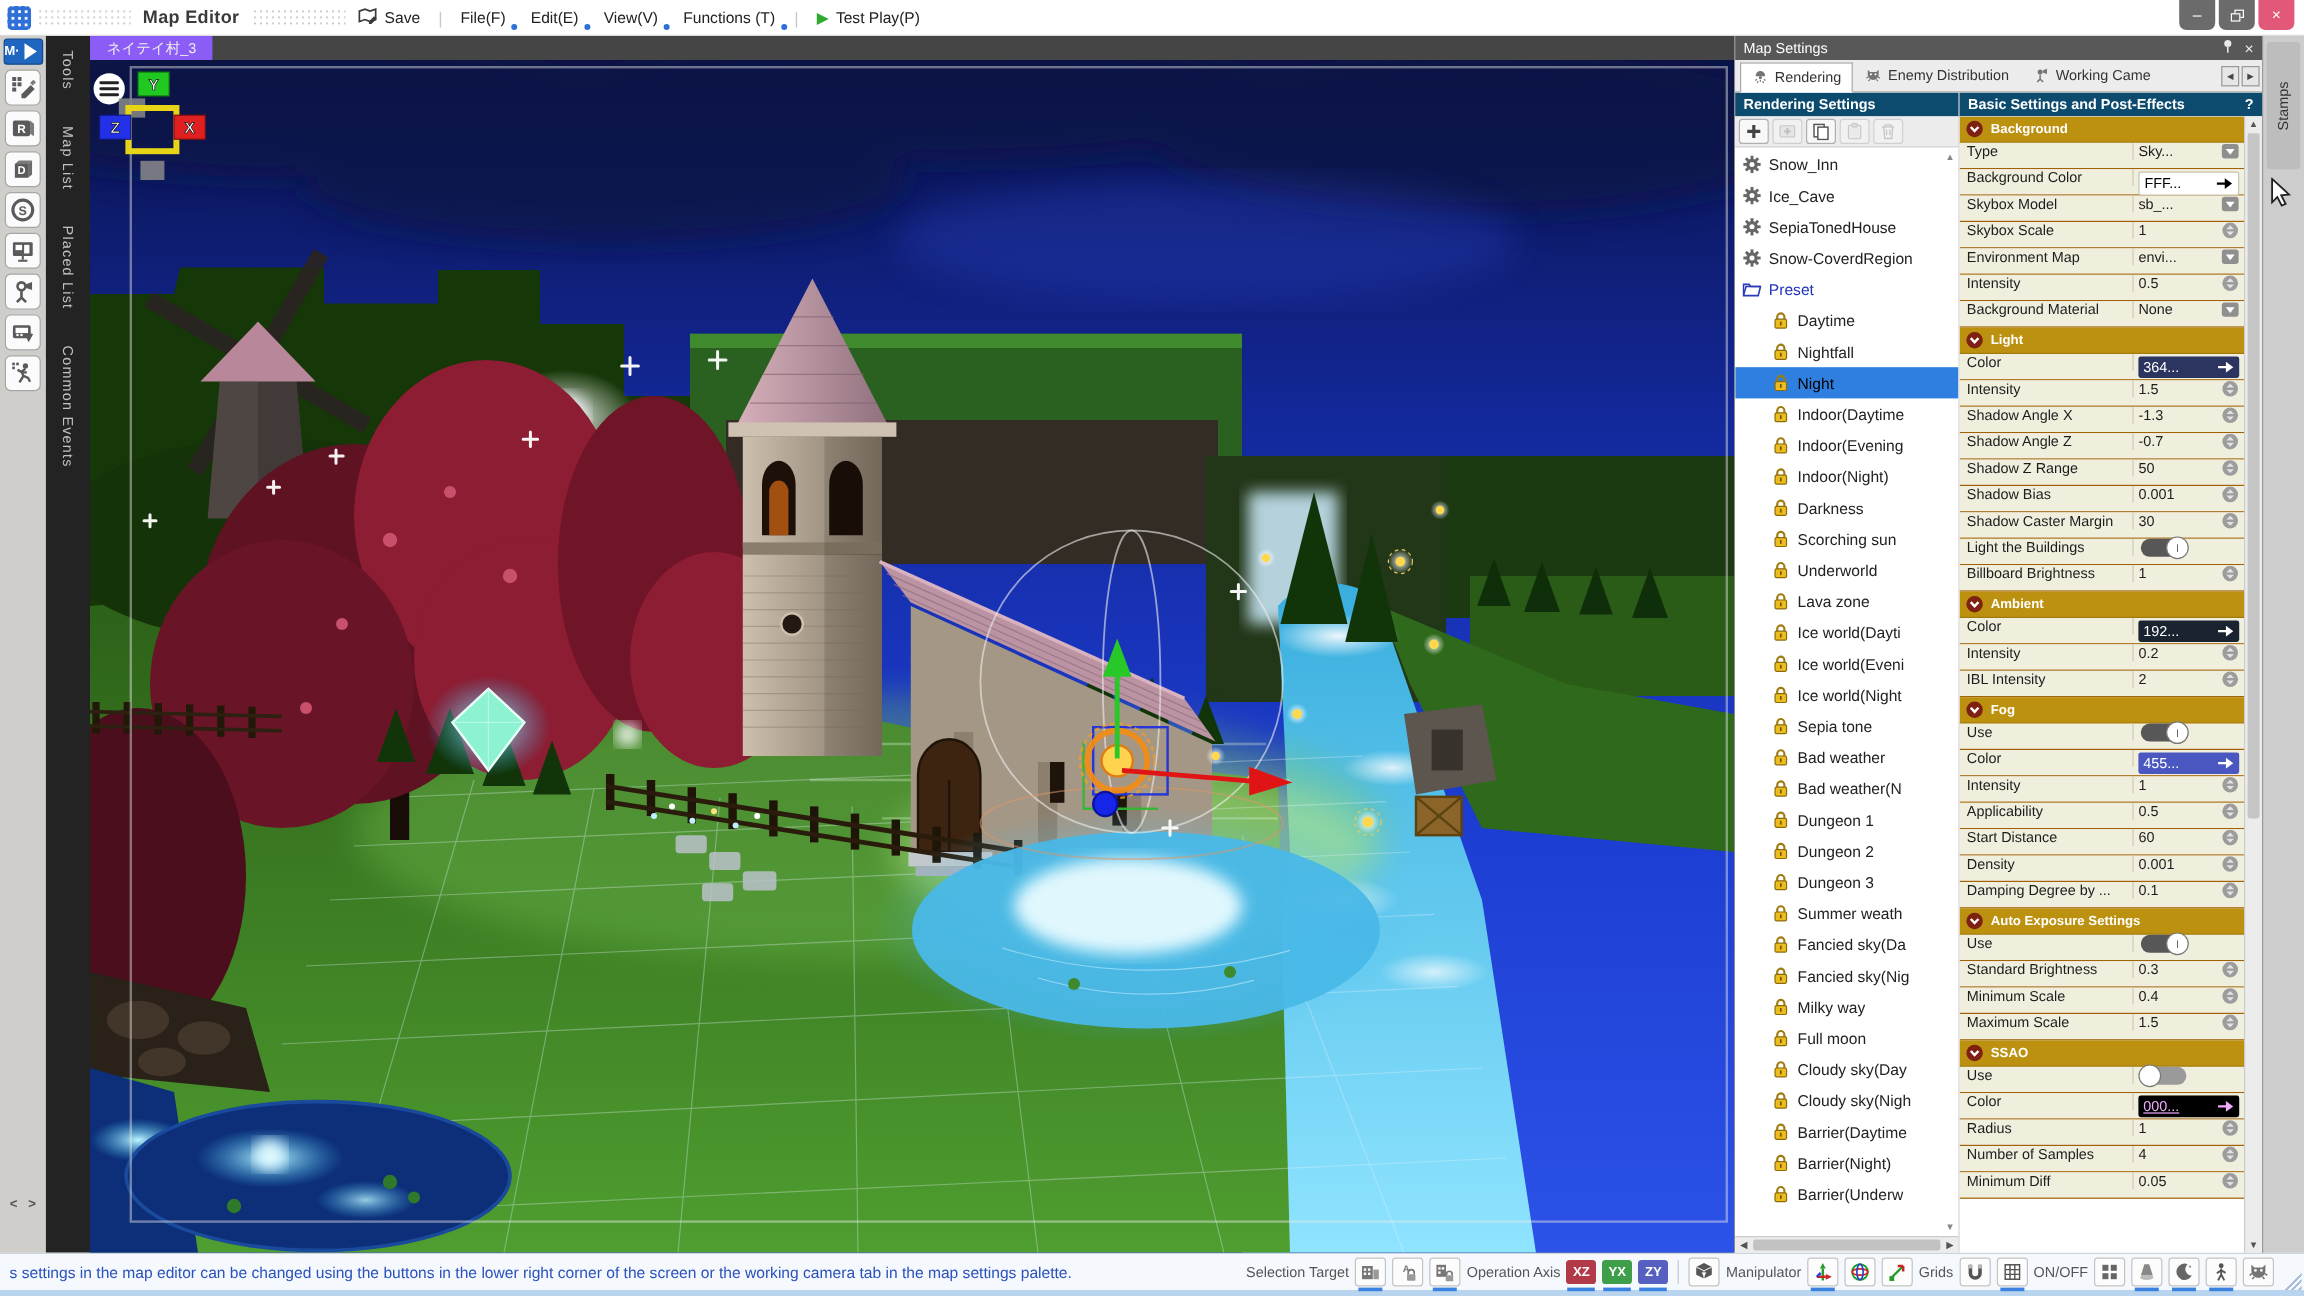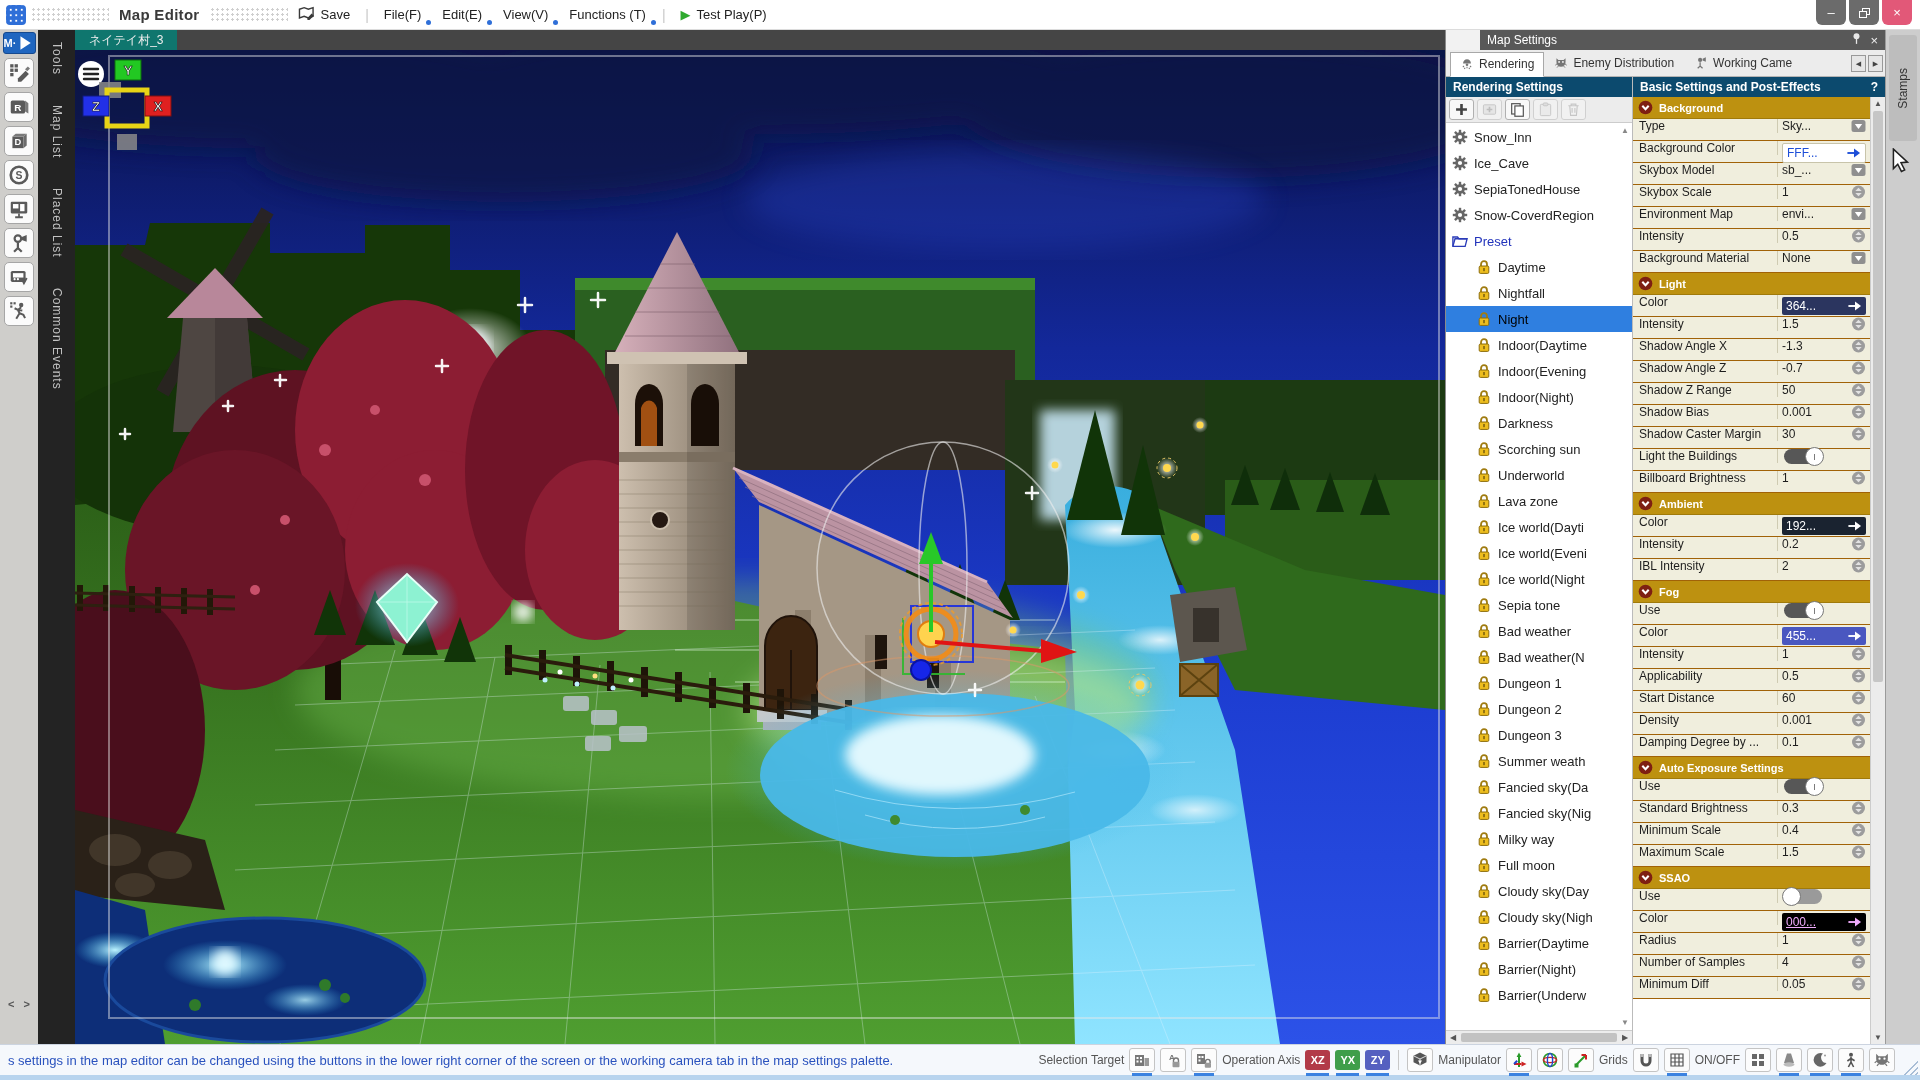--- a/index.html
+++ b/index.html
@@ -30,27 +30,27 @@
   .rail-btn{width:30px;height:30px;background:#fbfbfb;border:1px solid #a6a6a6;border-radius:5px;display:flex;align-items:center;justify-content:center;}
   .rail-btn svg{width:22px;height:22px;}
   .rail-btn.blue{width:33px;height:22px;border-radius:3px;background:#1f66c0;border-color:#15498e;display:flex;gap:1px;align-items:center;justify-content:center;}
   .rail-arrows{position:absolute;bottom:34px;left:0;width:100%;display:flex;justify-content:center;gap:9px;color:#555;font-size:11px;font-weight:bold;}
   .side-tabs{width:37px;background:#232323;display:flex;flex-direction:column;align-items:center;padding-top:12px;gap:30px;flex:0 0 37px;}
   .side-tab{writing-mode:vertical-rl;font-size:12px;color:#c2c2c2;letter-spacing:1px;white-space:nowrap;}
 
   
   .viewport{flex:1;display:flex;flex-direction:column;min-width:0;background:#10205a;}
   .vp-tabbar{height:20px;background:#454545;display:flex;align-items:stretch;flex:0 0 20px;}
-  .vp-tab{background:#0f766e;color:#eee;font-size:12px;display:flex;align-items:center;padding:0 14px;}
+  .vp-tab{background:#8b5cf6;color:#eee;font-size:12px;display:flex;align-items:center;padding:0 14px;}
   .scene{flex:1;position:relative;overflow:hidden;}
   .scene svg.main{position:absolute;inset:0;width:100%;height:100%;}
 
   
   .map-settings{width:440px;flex:0 0 440px;display:flex;flex-direction:column;background:#f2f2f2;border-left:1px solid #8a8a8a;}
-  .ms-title{height:20px;flex:0 0 20px;background:#585858;color:#fff;font-size:12px;display:flex;align-items:center;padding:0 7px;gap:7px;margin-left:34px;}
+  .ms-title{height:20px;flex:0 0 20px;background:#585858;color:#fff;font-size:12px;display:flex;align-items:center;padding:0 7px;gap:7px;}
   .ms-title .sp{flex:1;}
   .ms-close{font-size:13px;color:#eee;}
   .ms-tabs{height:27px;flex:0 0 27px;background:#ececec;display:flex;align-items:flex-end;padding-left:4px;border-bottom:1px solid #b4b4b4;position:relative;}
   .ms-tab{display:flex;align-items:center;gap:5px;font-size:12px;color:#333;padding:4px 9px 5px;border:1px solid transparent;white-space:nowrap;overflow:hidden;}
   .ms-tab svg{width:14px;height:14px;flex:0 0 14px;}
   .ms-tab.active{background:#fff;border-color:#a8a8a8;border-bottom-color:#fff;margin-bottom:-1px;}
   .ms-tab.clip{max-width:118px;text-align:center;}
   .tab-arrows{position:absolute;right:2px;bottom:4px;display:flex;gap:2px;background:#ececec;}
   .tab-arrow{width:15px;height:17px;border:1px solid #999;background:#e6e6e6;font-size:7px;display:flex;align-items:center;justify-content:center;color:#444;}
   .ms-desc{height:22px;flex:0 0 22px;font-size:12px;color:#555;display:flex;align-items:center;padding:0 8px;background:#f4f4f4;white-space:nowrap;overflow:hidden;}
@@ -1108,21 +1108,21 @@
                       <svg class="vicon" viewBox="0 0 15 13">
                         <rect x="0.5" y="0.5" width="14" height="12" rx="2.5" fill="#8f8f8f"></rect>
                         <path d="M3.8 4.6h7.4L7.5 9.4z" fill="#fff"></path>
                       </svg>
                     </span>
                   </div>
                 </div>
                 <div class="prow">
                   <div class="plabel">Background Color</div>
                   <div class="pvalue">
-                    <div class="chipv" style="background: rgb(255, 255, 255); color: #1d4ed8; border: 1px solid rgb(200, 196, 170); gap: 22px;">
+                    <div class="chipv" style="background: rgb(255, 255, 255); color: #000000; border: 1px solid rgb(200, 196, 170); gap: 22px;">
                       <span class="vtext">FFF...</span>
                       <span class="ic" style="display: inline-flex; align-items: center;">
                         <svg class="vicon" viewBox="0 0 16 12">
                           <path d="M1.5 6h8.5" stroke="currentColor" stroke-width="2"></path>
                           <path d="M8.5 1.2 15 6l-6.5 4.8z" fill="currentColor"></path>
                         </svg>
                       </span>
                     </div>
                   </div>
                 </div>

